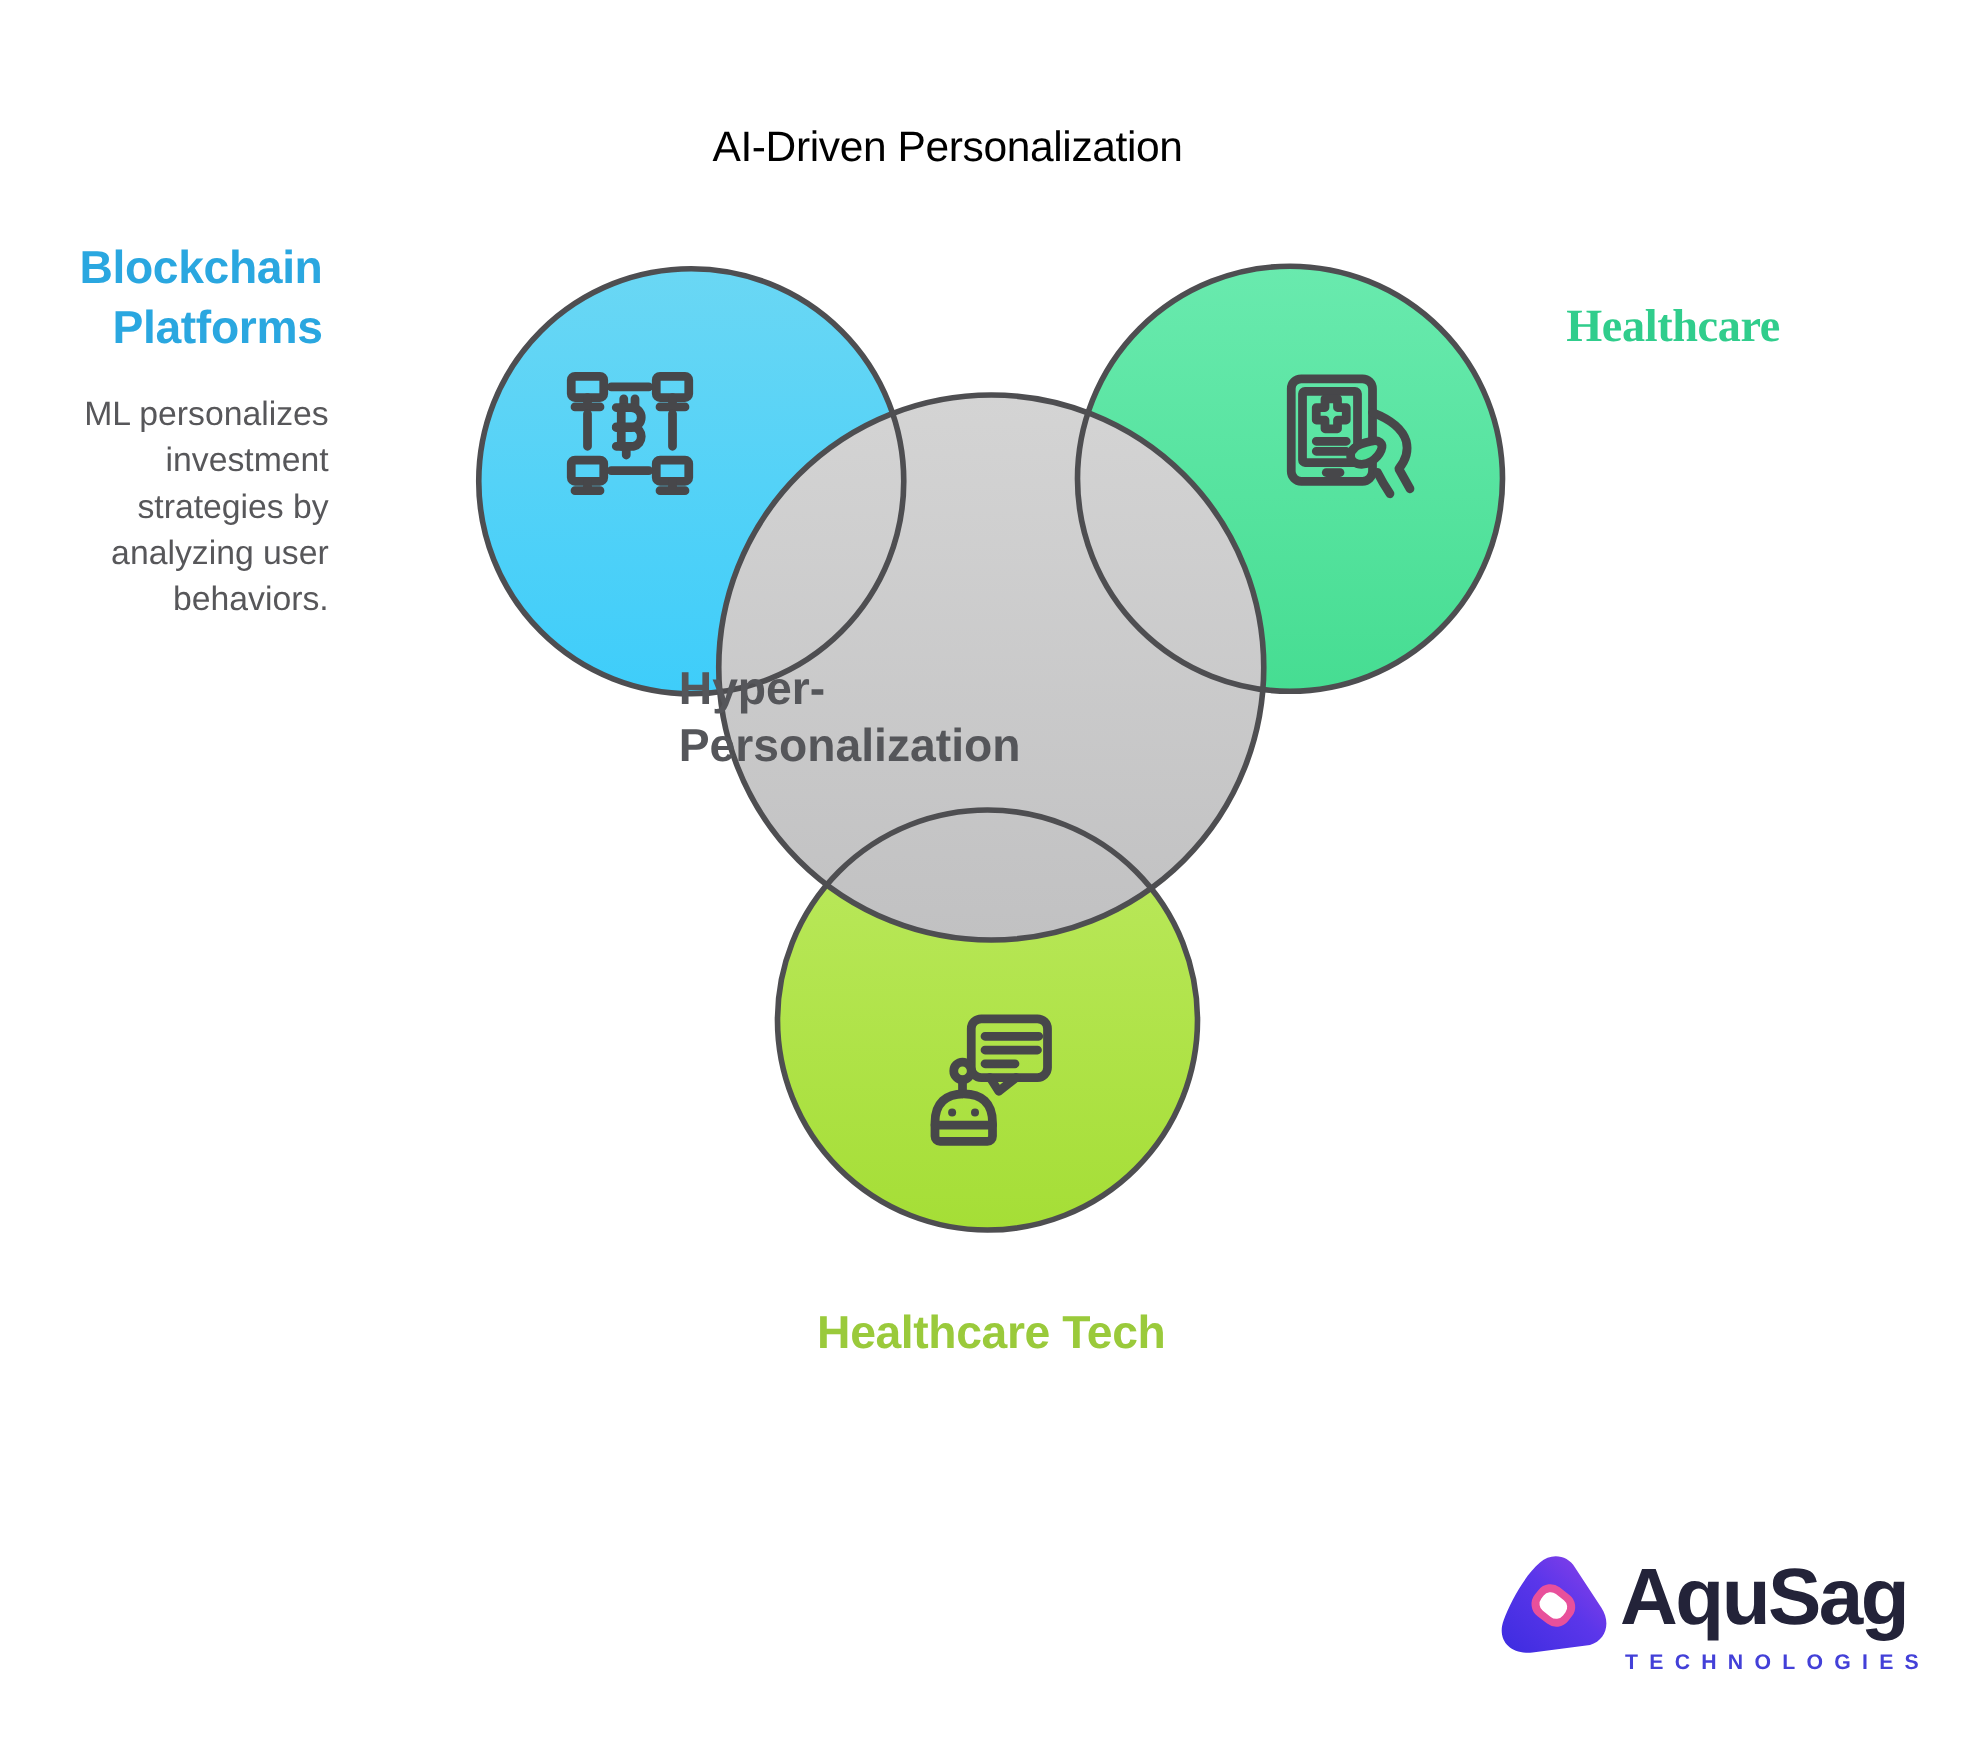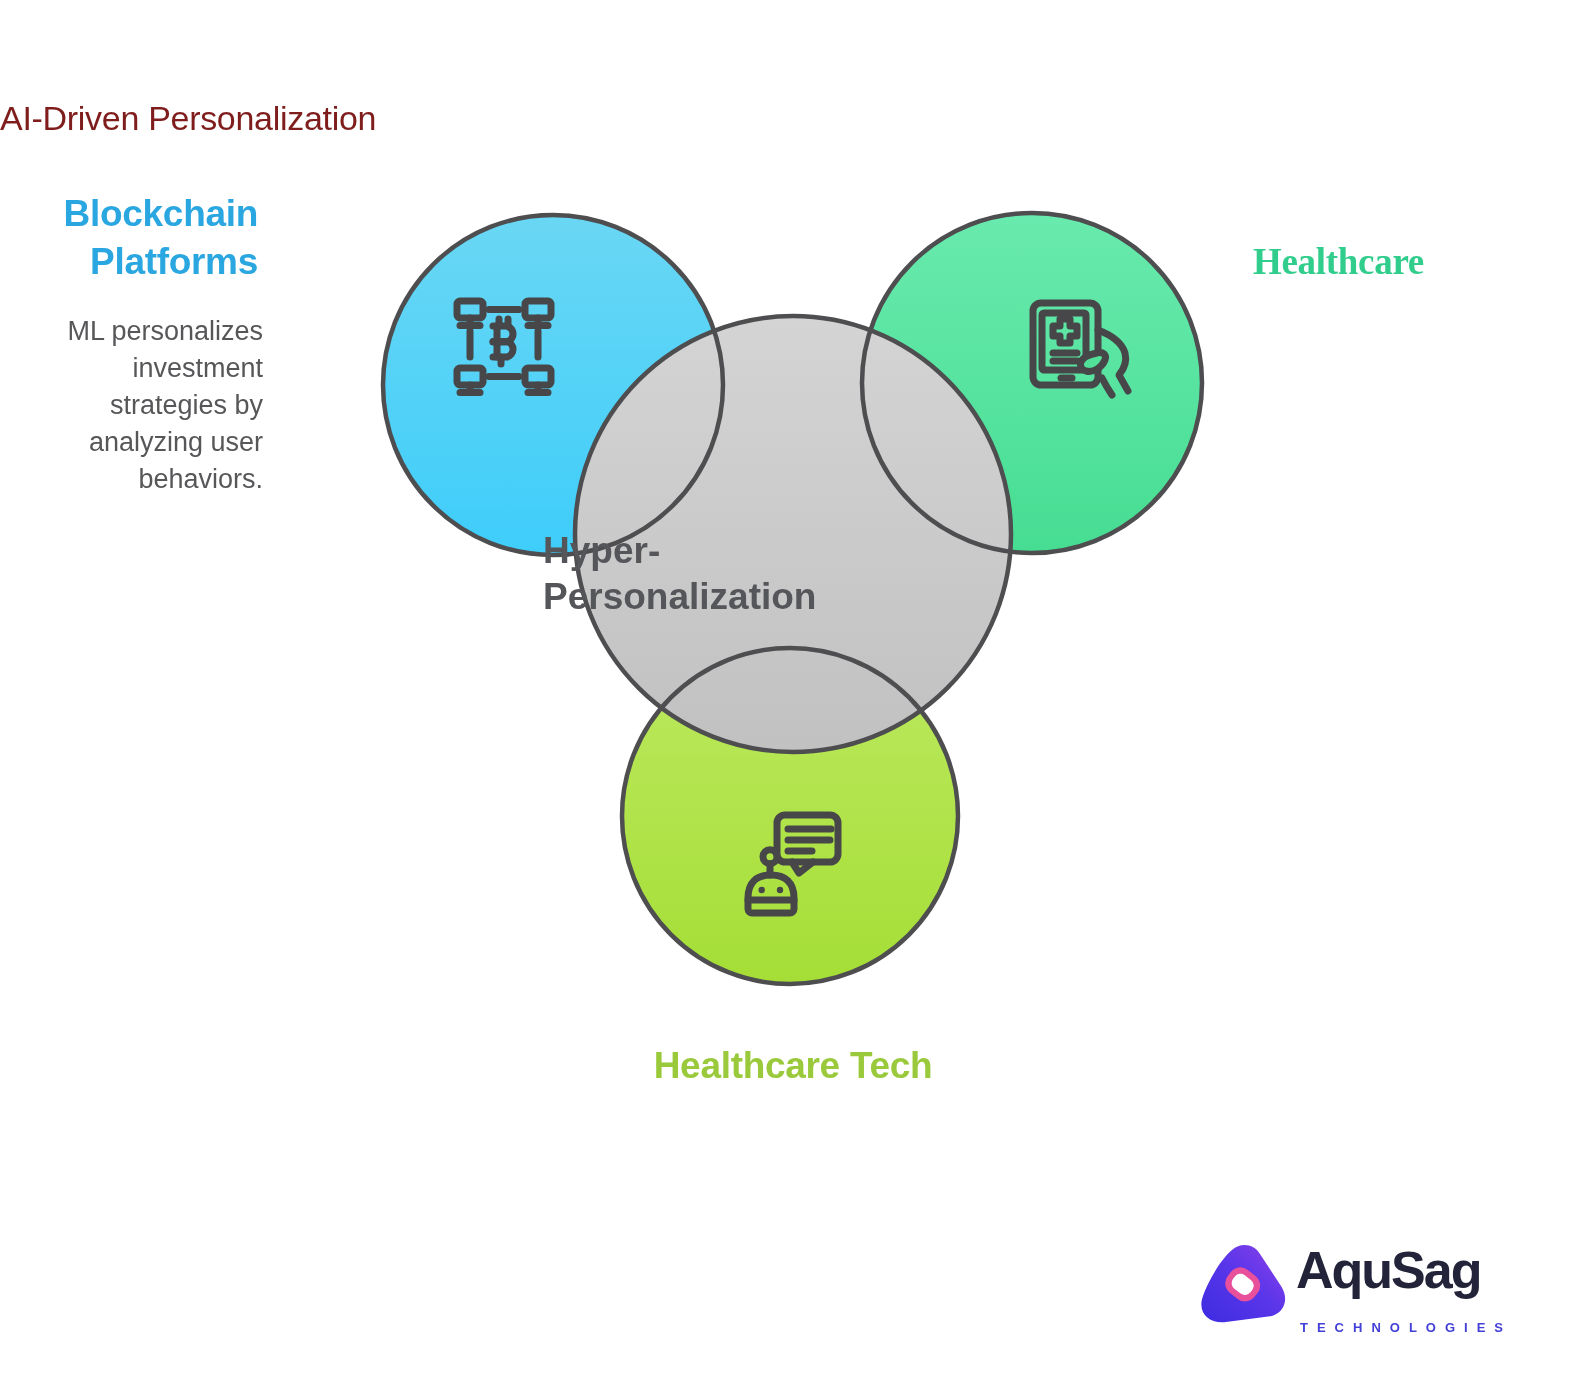--- a/index.html
+++ b/index.html
@@ -1,36 +1,36 @@
 <!DOCTYPE html>
 <html><head>
 <meta charset="utf-8">
 <style>
   html,body{margin:0;padding:0;background:#ffffff;}
   body{font-family:"Liberation Sans", sans-serif;}
   .canvas{position:relative;width:1584px;height:1392px;background:#ffffff;overflow:hidden;}
   svg.venn{position:absolute;left:0;top:0;}
-  .title{position:absolute;left:0;top:99px;width:1516px;margin:0;
-         font-size:34px;font-weight:500;letter-spacing:-0.3px;color:#7f1d1d;}
+  .title{position:absolute;left:0;top:99px;width:1516px;margin:0;text-align:center;
+         font-size:34px;font-weight:500;letter-spacing:-0.3px;color:#000000;}
   .pre{white-space:pre-line;}
   .heading{position:absolute;font-size:37px;font-weight:700;line-height:48px;letter-spacing:-0.3px;}
   .body-text{position:absolute;font-size:27px;font-weight:400;line-height:37px;color:#57575a;}
   .heading-blockchain{top:190px;right:1326px;text-align:right;width:400px;}
   .body-blockchain{top:313px;right:1321px;text-align:right;width:400px;}
   .heading-healthcare{top:238px;left:1253px;text-align:left;width:330px;}
   .body-healthcare{top:317px;left:1253px;text-align:left;width:330px;}
   .heading-enterprise{top:1042px;left:543px;width:500px;text-align:center;}
   .body-enterprise{top:1135px;left:543px;width:500px;text-align:center;}
   .center-label{position:absolute;top:528px;left:543px;width:500px;text-align:left;
                 font-size:37px;font-weight:700;line-height:46px;color:#55565a;}
   .brand{position:absolute;left:1196px;top:1240px;width:360px;height:110px;}
   .brand-mark{position:absolute;left:0;top:4px;}
-  .brand-name{position:absolute;left:100px;top:0px;font-size:52px;font-weight:700;
+  .brand-name{position:absolute;left:100px;top:0px;font-size:64px;font-weight:700;
               letter-spacing:-2px;color:#232339;}
-  .brand-tagline{position:absolute;left:104px;top:80px;font-size:13px;font-weight:700;
+  .brand-tagline{position:absolute;left:104px;top:80px;font-size:17px;font-weight:700;
                  letter-spacing:9px;color:#4340d8;}
 </style>
 </head>
 <body>
 
 <div class="canvas">
 
   <svg class="venn" width="1584" height="1392" viewBox="0 0 1584 1392">
     <defs>
       <linearGradient id="gradBlue" x1="0" y1="0" x2="0" y2="1">

